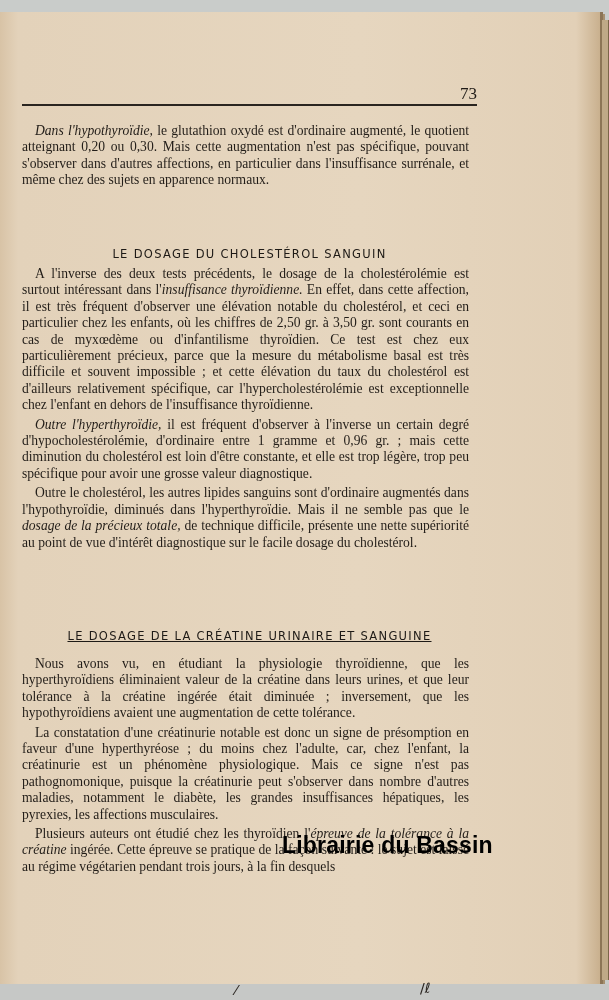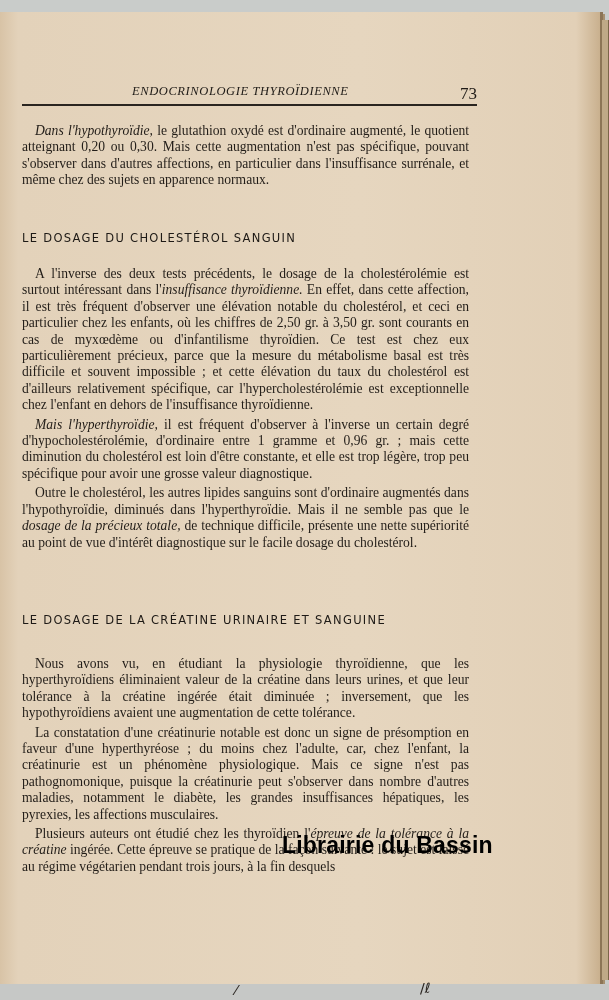--- a/index.html
+++ b/index.html
@@ -7,51 +7,50 @@
   .page { position:absolute; left:0; top:12px; width:600px; height:972px; background:#e5d5bd;
     background-image: linear-gradient(90deg, #d8c3a6 0px, #e3d2ba 18px, #e6d6bf 60%, #e2d0b7 96%, #c9b08e 100%);
     border-right:3px solid #8c7556; box-shadow: 2px 2px 0 #a6906f; }
   .edge { position:absolute; right:-9px; top:8px; width:6px; height:960px; background:#bfa987; border-right:1px solid #7a6548; }
   .header { position:absolute; left:22px; top:84px; width:455px; height:20px; }
   .running { position:absolute; left:110px; top:0; font-style:italic; font-size:12.5px; letter-spacing:0.6px; color:#1e1a16; font-family:"Liberation Serif", serif; }
   .pageno { position:absolute; right:0; top:0; font-size:17px; color:#1e1a16; font-family:"Liberation Serif", serif; }
   .rule { position:absolute; left:22px; top:104px; width:455px; height:1.5px; background:#2a2520; }
   .body { position:absolute; left:22px; width:455px; font-family:"Liberation Serif", serif; font-size:13.6px; line-height:16.4px; color:#221d18; text-align:justify; }
   .p { margin:0 8px 3px 0; text-indent:13px; hyphens:manual; }
-  .sect { position:absolute; left:22px; width:455px; text-align:left; font-family:"DejaVu Sans", sans-serif; font-size:11.5px; letter-spacing:1.3px; color:#1e1a16; }
+  .sect { position:absolute; left:22px; width:455px; text-align:center; font-family:"DejaVu Sans", sans-serif; font-size:11.5px; letter-spacing:1.3px; color:#1e1a16;margin-top:16px; }
   .watermark { position:absolute; left:282px; top:832px; font-family:"Liberation Sans", sans-serif; font-size:23px; color:#000000; letter-spacing:0.2px; white-space:nowrap;font-weight:bold; }
   .foot { position:absolute; left:0; top:984px; width:609px; height:16px; background:#c6c8c6; }
   .scribble { position:absolute; font-family:"DejaVu Sans", sans-serif; color:#2a2520; font-size:14px; }
 </style>
 </head>
 <body>
 
 <div class="page">
   <div class="edge"></div>
 </div>
 
 <div class="header">
-  <span class="running">ENDOCRINOLOGIE THYROÏDIENNE</span>
   <span class="pageno">73</span>
 </div>
 <div class="rule"></div>
 
 <div class="body" style="top:123px;">
   <p class="p"><em>Dans l'hypothyroïdie,</em><span> le glutathion oxydé est d'ordinaire augmenté, le quotient atteignant 0,20 ou 0,30. Mais cette augmentation n'est pas spécifique, pouvant s'observer dans d'autres affections, en particulier dans l'insuffisance surrénale, et même chez des sujets en apparence normaux.</span></p>
 </div>
 
 <div class="sect" style="top:231px;">LE DOSAGE DU CHOLESTÉROL SANGUIN</div>
 
 <div class="body" style="top:266px;">
   <p class="p"><span>A l'inverse des deux tests précédents, le dosage de la cholestérolémie est surtout intéressant dans l'</span><em>insuffisance thyroïdienne.</em><span> En effet, dans cette affection, il est très fréquent d'observer une élévation notable du cholestérol, et ceci en particulier chez les enfants, où les chiffres de 2,50 gr. à 3,50 gr. sont courants en cas de myxœdème ou d'infantilisme thyroïdien. Ce test est chez eux particulièrement précieux, parce que la mesure du métabolisme basal est très difficile et souvent impossible ; et cette élévation du taux du cholestérol est d'ailleurs relativement spécifique, car l'hypercholestérolémie est exceptionnelle chez l'enfant en dehors de l'insuffisance thyroïdienne.</span></p>
-  <p class="p"><em>Mais l'hyperthyroïdie,</em><span> il est fréquent d'observer à l'inverse un certain degré d'hypocholestérolémie, d'ordinaire entre 1 gramme et 0,96 gr. ; mais cette diminution du cholestérol est loin d'être constante, et elle est trop légère, trop peu spécifique pour avoir une grosse valeur diagnostique.</span></p>
+  <p class="p"><em>Outre l'hyperthyroïdie,</em><span> il est fréquent d'observer à l'inverse un certain degré d'hypocholestérolémie, d'ordinaire entre 1 gramme et 0,96 gr. ; mais cette diminution du cholestérol est loin d'être constante, et elle est trop légère, trop peu spécifique pour avoir une grosse valeur diagnostique.</span></p>
   <p class="p"><span>Outre le cholestérol, les autres lipides sanguins sont d'ordinaire augmentés dans l'hypothyroïdie, diminués dans l'hyperthyroïdie. Mais il ne semble pas que le </span><em>dosage de la précieux totale,</em><span> de technique difficile, présente une nette supériorité au point de vue d'intérêt diagnostique sur le facile dosage du cholestérol.</span></p>
 </div>
 
-<div class="sect" style="top:613px;">LE DOSAGE DE LA CRÉATINE URINAIRE ET SANGUINE</div>
+<div class="sect" style="top:613px;text-decoration:underline;">LE DOSAGE DE LA CRÉATINE URINAIRE ET SANGUINE</div>
 
 <div class="body" style="top:656px;">
   <p class="p">Nous avons vu, en étudiant la physiologie thyroïdienne, que les hyperthyroïdiens éliminaient valeur de la créatine dans leurs urines, et que leur tolérance à la créatine ingérée était diminuée ; inversement, que les hypothyroïdiens avaient une augmentation de cette tolérance.</p>
   <p class="p">La constatation d'une créatinurie notable est donc un signe de présomption en faveur d'une hyperthyréose ; du moins chez l'adulte, car, chez l'enfant, la créatinurie est un phénomène physiologique. Mais ce signe n'est pas pathognomonique, puisque la créatinurie peut s'observer dans nombre d'autres maladies, notamment le diabète, les grandes insuffisances hépatiques, les pyrexies, les affections musculaires.</p>
   <p class="p"><span>Plusieurs auteurs ont étudié chez les thyroïdien l'</span><em>épreuve de la tolérance à la créatine</em><span> ingérée. Cette épreuve se pratique de la façon suivante : le sujet est laissé au régime végétarien pendant trois jours, à la fin desquels</span></p>
 </div>
 
 <div class="watermark">Librairie du Bassin</div>
 
 <div class="foot"></div>

